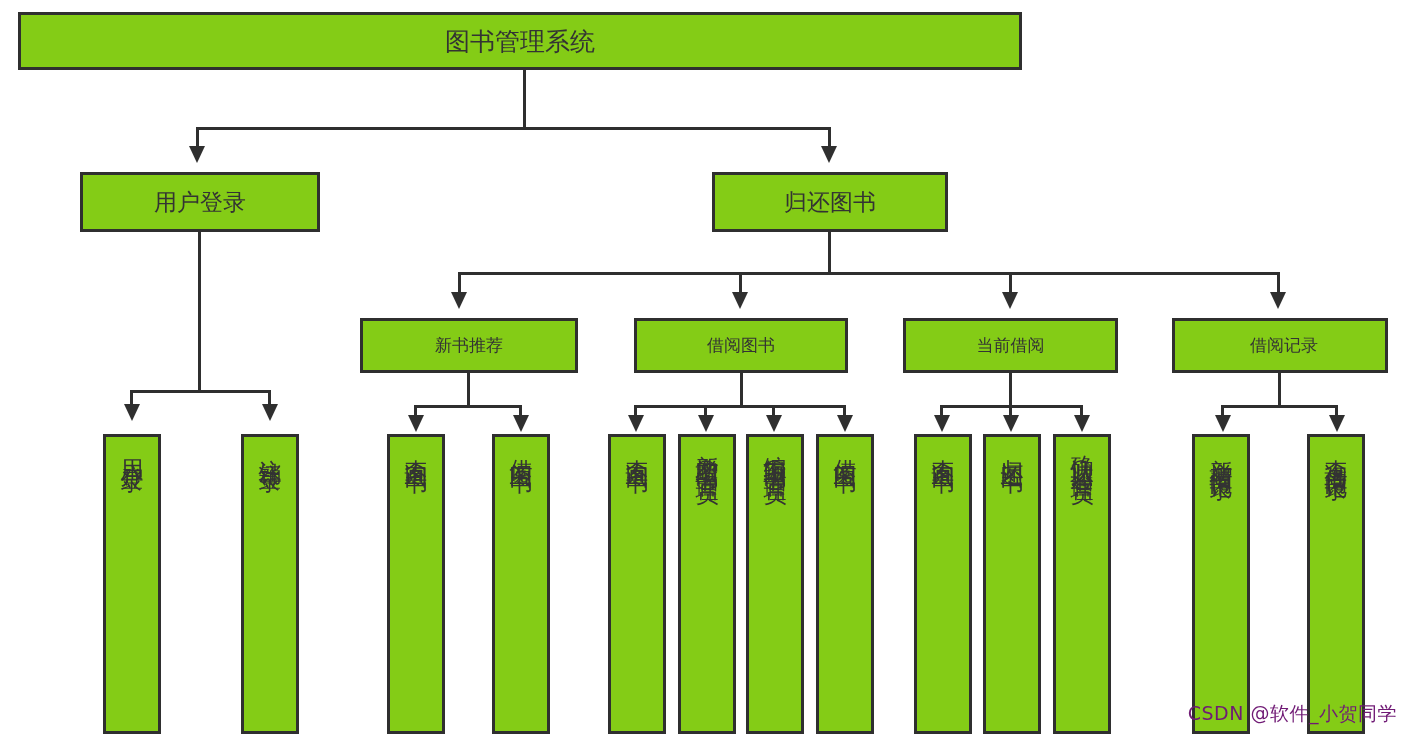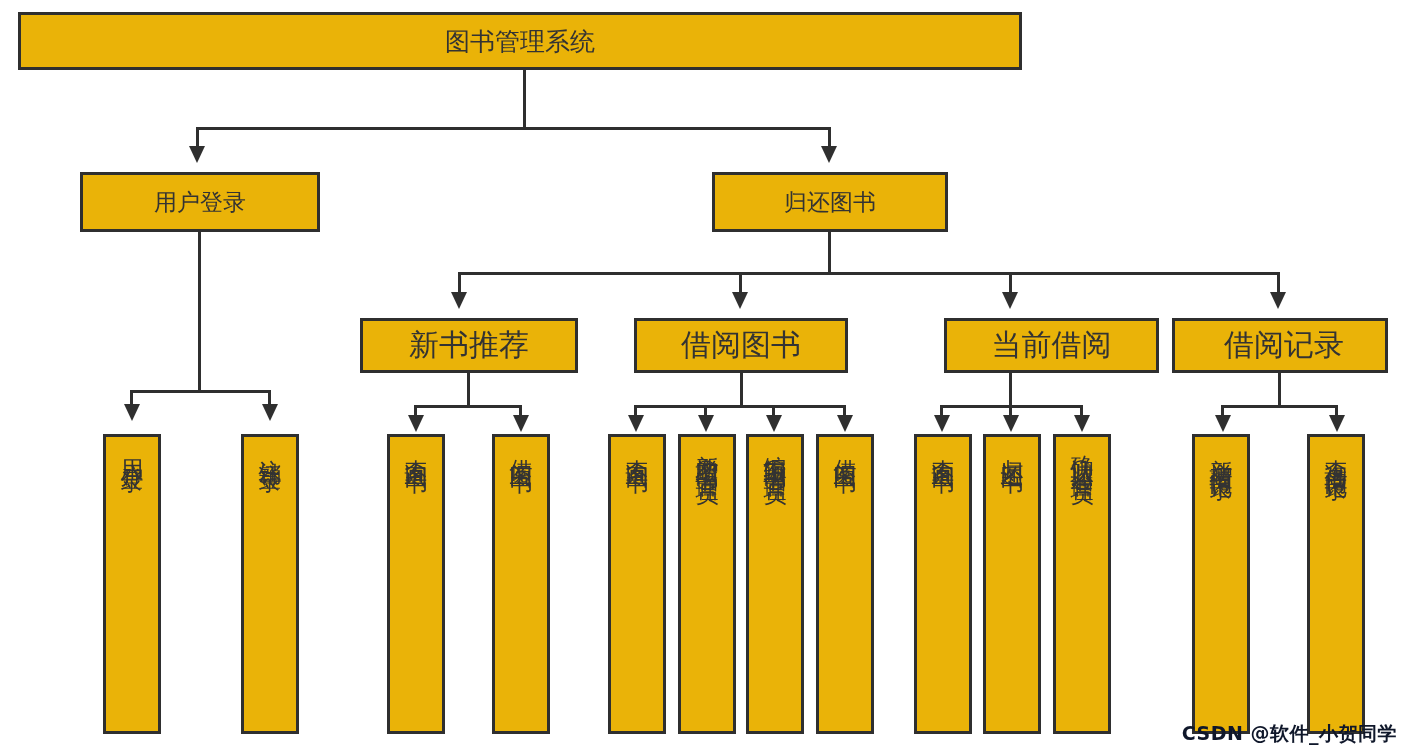--- a/index.html
+++ b/index.html
@@ -12,38 +12,38 @@
     position:relative;
     width:1405px;
     height:747px;
     background:#ffffff;
     overflow:hidden;
   }
   
   .node{
     position:absolute;
     box-sizing:border-box;
-    background:#eab308;
+    background:#84cc16;
     border:2px solid #2f2f2f;
     display:flex;
     align-items:center;
     justify-content:center;
     color:#333333;
   }
   .node.root{
     border-width:3px;
     font-size:25px;
   }
   .node.lvl2{
     border-width:3px;
     font-size:23px;
   }
   .node.lvl3{
     border-width:3px;
-    font-size:30px;
+    font-size:17px;
   }
   .node.leaf{
     border-width:3px;
     align-items:flex-start;
     justify-content:center;
     padding-top:0px;
   }
   .vtext{
     writing-mode:vertical-rl;
     text-orientation:upright;
@@ -67,27 +67,26 @@
     position:absolute;
     width:0;height:0;
     border-left:8px solid transparent;
     border-right:8px solid transparent;
     border-top:17px solid #2f2f2f;
   }
   
   #watermark{
     position:absolute;
     right:8px;
-    bottom:0;
+    bottom:20px;
     font-size:19px;
-    color:#0f172a;
+    color:#701a75;
     letter-spacing:0.5px;
     pointer-events:none;
     white-space:nowrap;
-    font-weight:bold;
   }
 </style>
 </head>
 <body>
 
 <div id="canvas">
 
   <div class="node root" style="left:18px;top:12px;width:1004px;height:58px;">
     <span>图书管理系统</span>
   </div>
@@ -130,21 +129,21 @@
 
   <div class="ln vln" style="left:1277px;top:272px;width:3px;height:22px;"></div>
   <div class="arrow" style="left:1270px;top:292px;"></div>
 
   <div class="node lvl3" style="left:360px;top:318px;width:218px;height:55px;">
     <span>新书推荐</span>
   </div>
   <div class="node lvl3" style="left:634px;top:318px;width:214px;height:55px;">
     <span>借阅图书</span>
   </div>
-  <div class="node lvl3" style="left:903px;top:318px;width:215px;height:55px;margin-left:41px;">
+  <div class="node lvl3" style="left:903px;top:318px;width:215px;height:55px;">
     <span>当前借阅</span>
   </div>
   <div class="node lvl3" style="left:1172px;top:318px;width:216px;height:55px;padding-left:8px;">
     <span>借阅记录</span>
   </div>
 
   <div class="ln vln" style="left:467px;top:373px;width:3px;height:35px;"></div>
   <div class="ln hln" style="left:414px;top:405px;width:108px;height:3px;"></div>
   <div class="ln vln" style="left:414px;top:405px;width:3px;height:12px;"></div>
   <div class="arrow" style="left:408px;top:415px;"></div>

